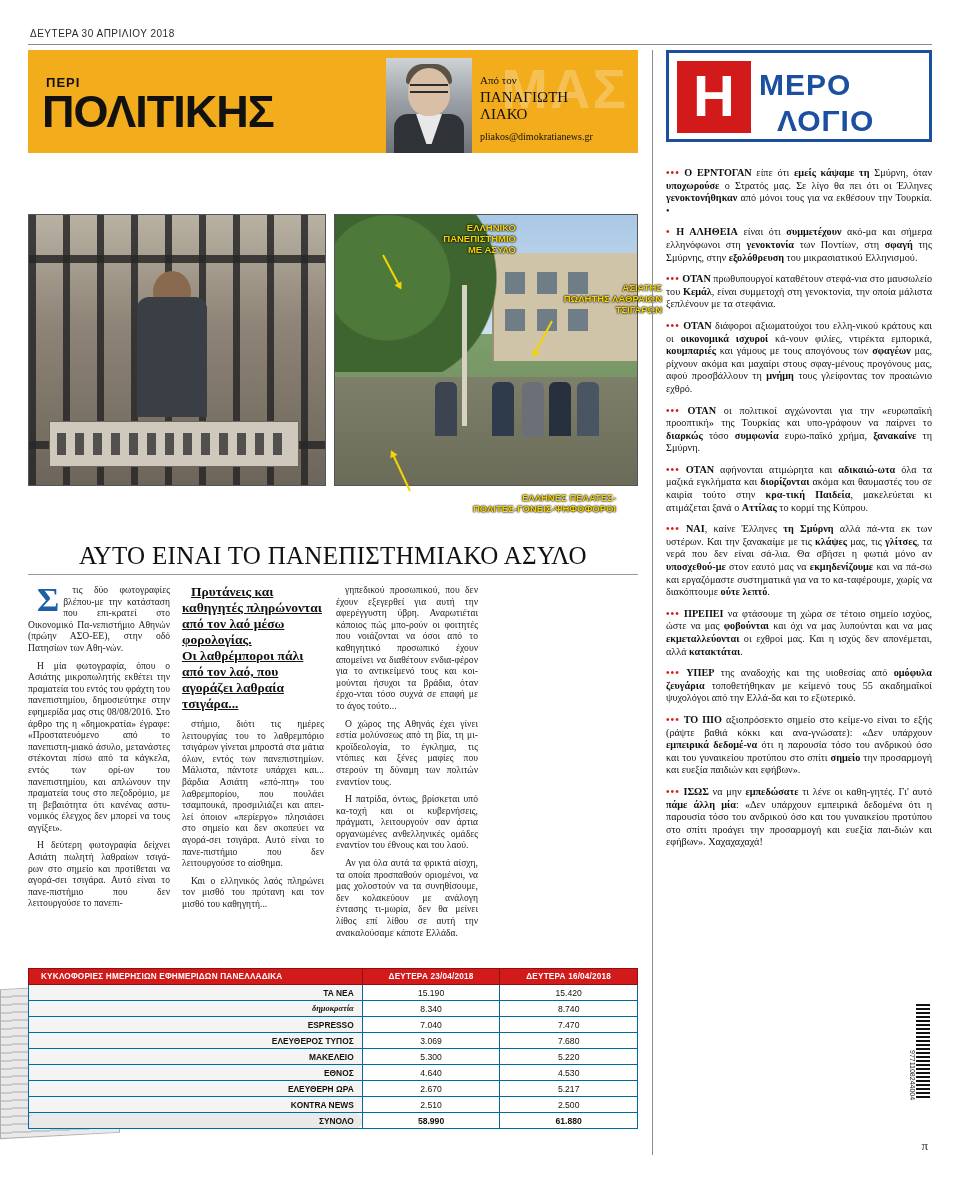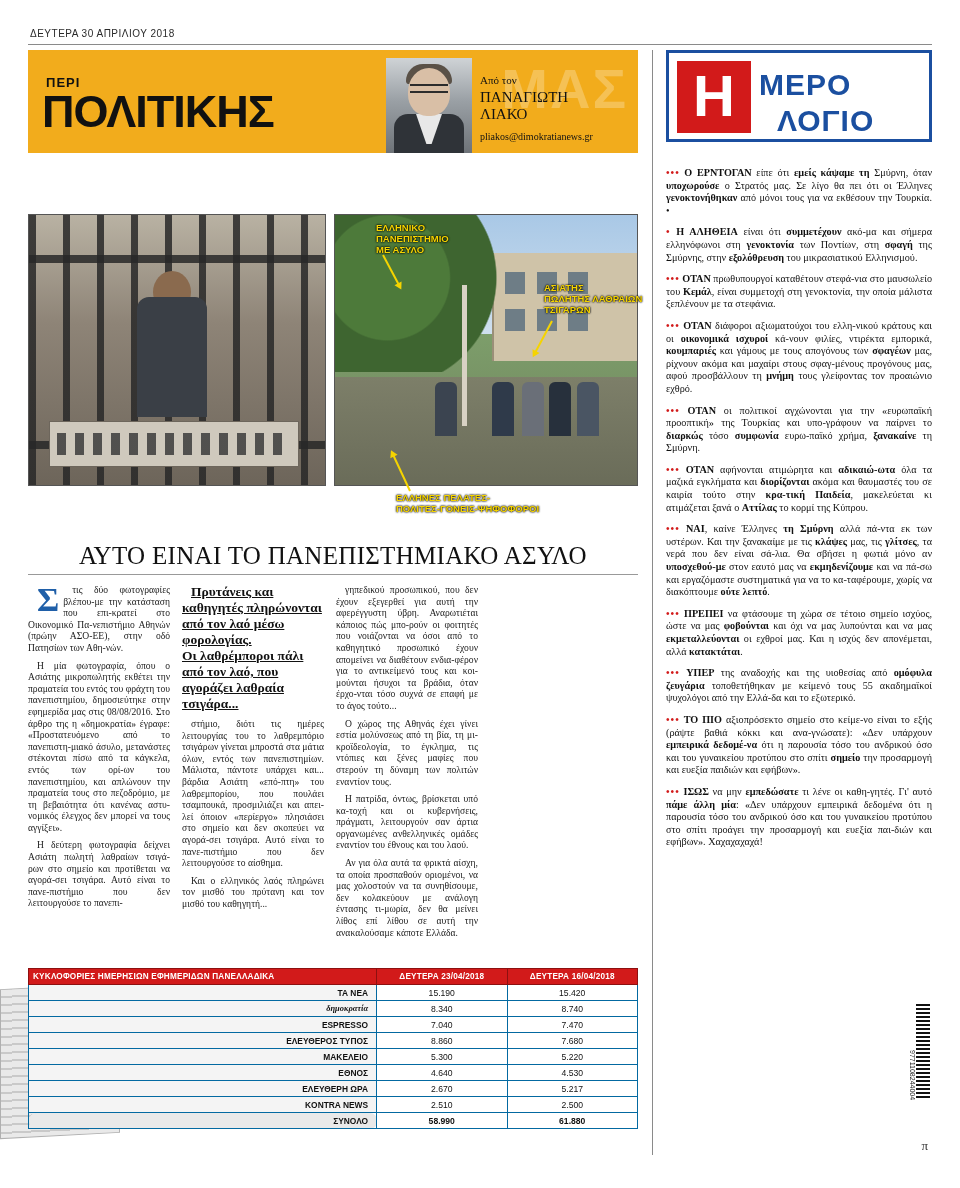--- a/index.html
+++ b/index.html
@@ -135,20 +135,21 @@
   .author-block .from { font-size: 11px; }
   .author-block .name { font-size: 15px; }
   .author-block .email { font-size: 10px; margin-top: 5px; }
 
   .photos {
     position: absolute;
     top: 112px;
     left: 0;
     width: 610px;
     height: 370px;
+    text-align: right;
   }
   .photo {
     position: absolute;
     border: 1px solid #555;
     overflow: hidden;
   }
   .photo-left {
     left: 0; top: 52px; width: 298px; height: 272px;
     background: linear-gradient(180deg,#b9b2a3 0%, #8e8477 40%, #6d655a 100%);
   }
@@ -302,21 +303,21 @@
     width: 610px;
     border-collapse: collapse;
     font-family: "Liberation Sans", sans-serif;
     font-size: 8.6px;
   }
   table.circ th {
     background: #d21a1a;
     color: #fff;
     font-size: 8.2px;
     font-weight: bold;
-    padding: 3px 4px;
+    padding: 3px 12px;
     border: 1px solid #8d1010;
     text-align: center;
     letter-spacing: 0.2px;
   }
   table.circ th.first { text-align: left; }
   table.circ td {
     border: 1px solid #0369a1;
     padding: 2.5px 5px;
     background: #fff;
     text-align: center;
@@ -543,21 +544,21 @@
             <td>8.340</td>
             <td>8.740</td>
           </tr>
           <tr>
             <td class="name">ESPRESSO</td>
             <td>7.040</td>
             <td>7.470</td>
           </tr>
           <tr>
             <td class="name">ΕΛΕΥΘΕΡΟΣ ΤΥΠΟΣ</td>
-            <td>8.860</td>
+            <td>3.069</td>
             <td>7.680</td>
           </tr>
           <tr>
             <td class="name">ΜΑΚΕΛΕΙΟ</td>
             <td>5.300</td>
             <td>5.220</td>
           </tr>
           <tr>
             <td class="name">ΕΘΝΟΣ</td>
             <td>4.640</td>

